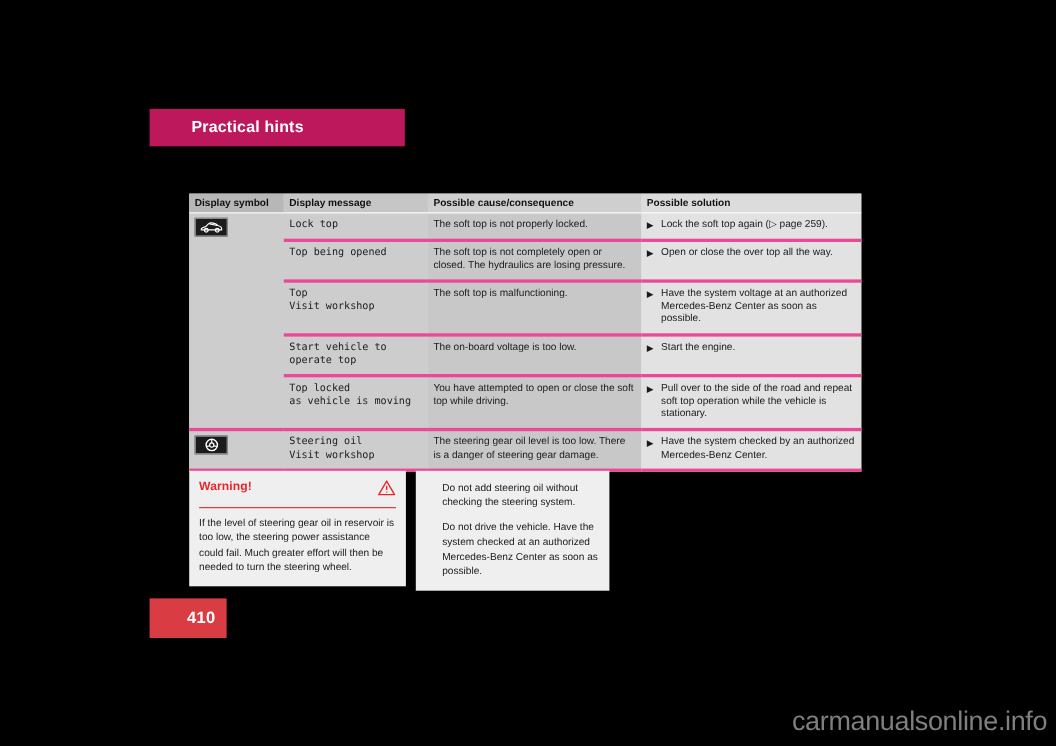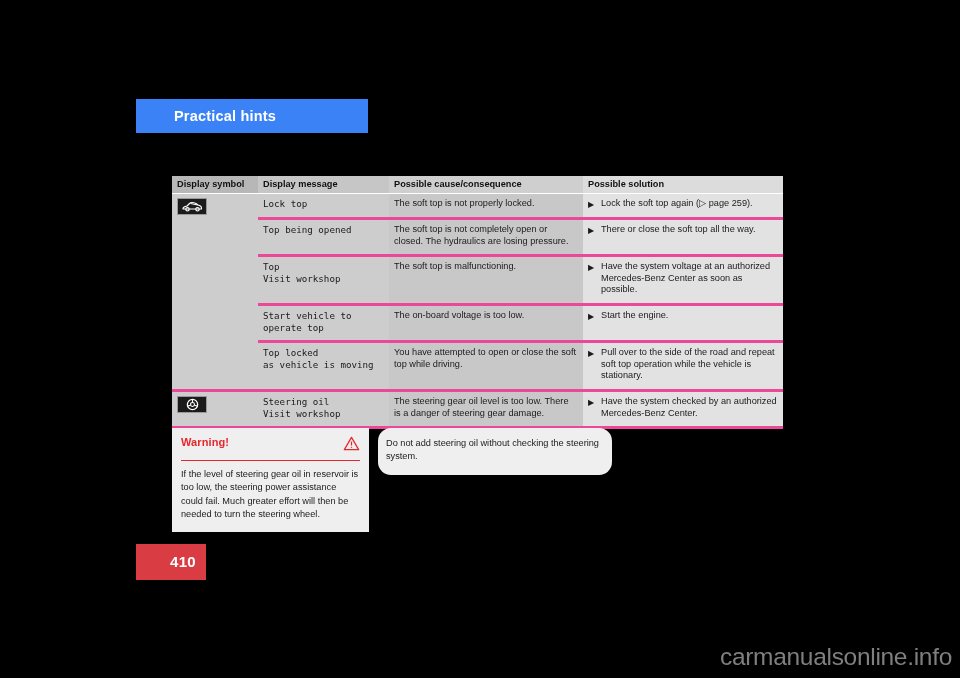--- a/index.html
+++ b/index.html
@@ -16,21 +16,21 @@
     -webkit-font-smoothing: antialiased;
   }
 
   
   #section-banner {
     position: absolute;
     left: 136px;
     top: 99px;
     width: 232px;
     height: 34px;
-    background: #3b82f6;
+    background: #be185d;
     text-align: center;
   }
   #section-banner .banner-label {
     position: absolute;
     left: 38px;
     top: 9px;
     color: #ffffff;
     font-size: 14.5px;
     font-weight: bold;
     letter-spacing: 0.2px;
@@ -139,28 +139,27 @@
     padding-top: 7px;
     font-size: 9.2px;
     line-height: 13.4px;
     color: #1a1a1a;
   }
 
   #advice-panel {
     position: absolute;
     left: 378px;
     top: 428px;
-    width: 234px;
+    width: 176px;
     background: #efefef;
-    padding: 9px 10px 11px 8px;
+    padding: 9px 10px 11px 24px;
     box-sizing: border-box;
     font-size: 9.2px;
     line-height: 13.4px;
     color: #1a1a1a;
-    border-radius: 13px;
   }
   #advice-panel p { margin: 0 0 9px 0; }
   #advice-panel p:last-child { margin-bottom: 0; }
 
   
   #page-number-block {
     position: absolute;
     left: 136px;
     top: 544px;
     width: 70px;
@@ -232,21 +231,21 @@
         </div>
       </td>
     </tr>
 
     <tr>
       <td class="cell-message">Top being opened</td>
       <td class="cell-cause">The soft top is not completely open or closed. The hydraulics are losing pressure.</td>
       <td class="cell-solution">
         <div class="sol-row">
           <span class="sol-arrow">▶</span>
-          <span class="sol-text">There or close the soft top all the way.</span>
+          <span class="sol-text">Open or close the over top all the way.</span>
         </div>
       </td>
     </tr>
 
     <tr>
       <td class="cell-message">Top
 Visit workshop</td>
       <td class="cell-cause">The soft top is malfunctioning.</td>
       <td class="cell-solution">
         <div class="sol-row">
@@ -313,19 +312,20 @@
         <path d="M10 6.6 L10 11.4" stroke="#e8262d" stroke-width="1.5"></path>
         <path d="M10 13.0 L10 14.2" stroke="#e8262d" stroke-width="1.5"></path>
       </svg>
     </span>
   </div>
   <div id="warning-body">If the level of steering gear oil in reservoir is too low, the steering power assistance could fail. Much greater effort will then be needed to turn the steering wheel.</div>
 </div>
 
 <div id="advice-panel">
   <p>Do not add steering oil without checking the steering system.</p>
+  <p>Do not drive the vehicle. Have the system checked at an authorized Mercedes-Benz Center as soon as possible.</p>
 </div>
 
 <div id="page-number-block">
   <span class="pg">410</span>
 </div>
 
 <div id="watermark">carmanualsonline.info</div>
 
 </body></html>

